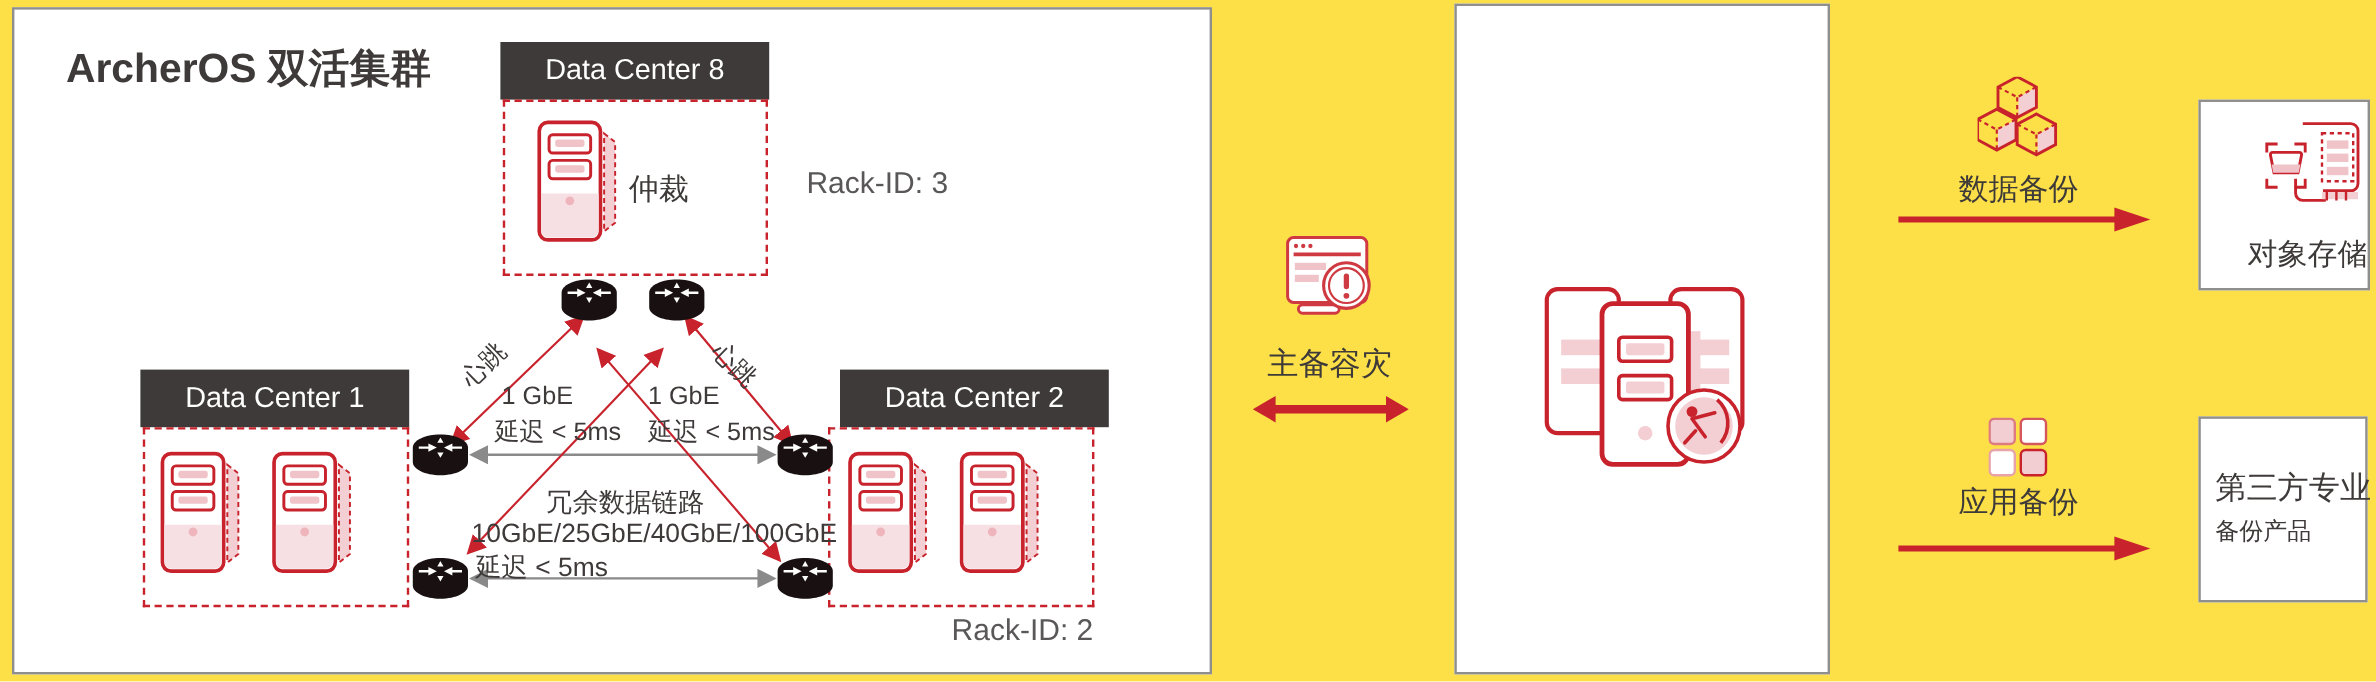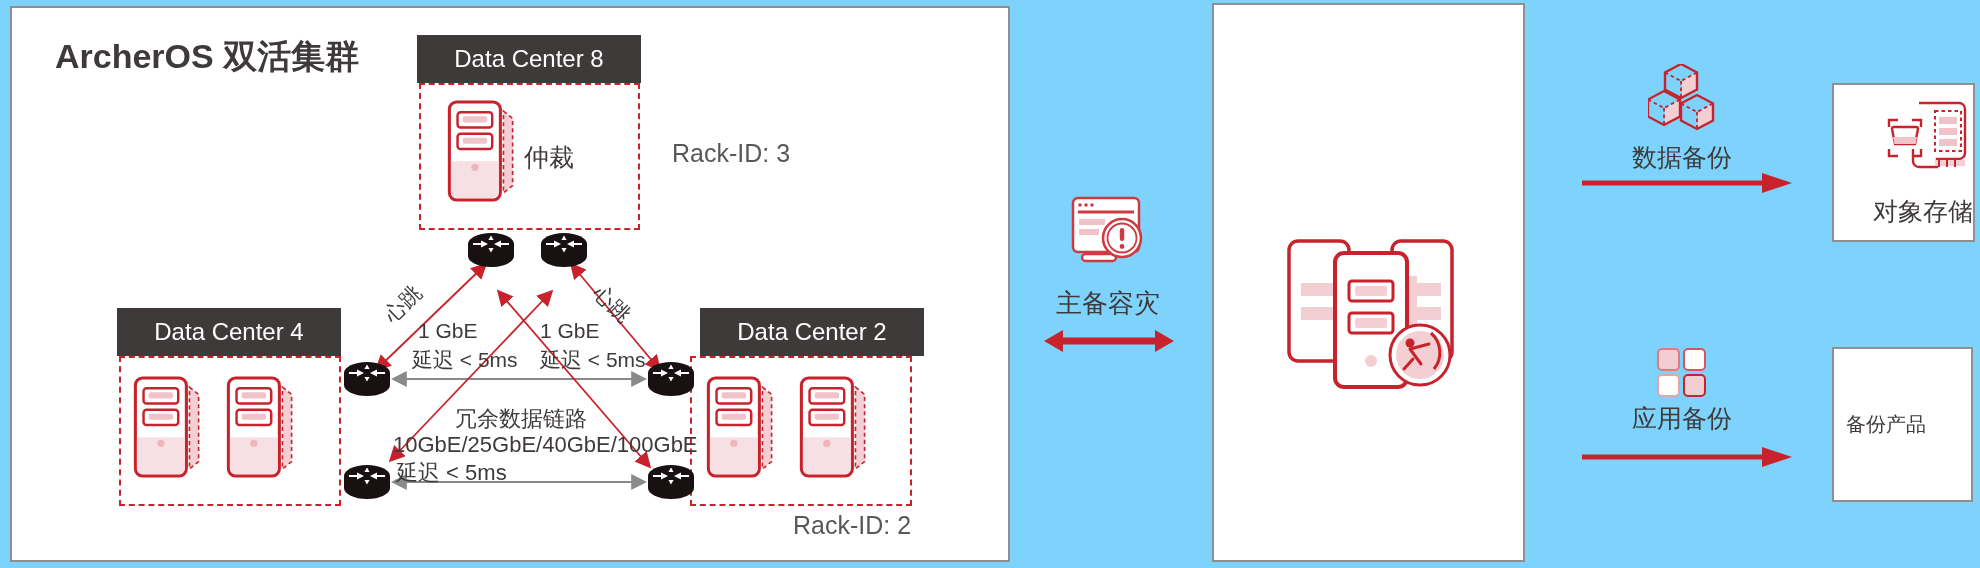--- a/index.html
+++ b/index.html
@@ -1,17 +1,17 @@
 <!DOCTYPE html>
 <html><head>
 <meta charset="utf-8">
 <style>
   html,body{margin:0;padding:0;background:#fff;}
   #stage{
-    position:relative;width:1980px;height:568px;background:#7dd3fc;overflow:hidden;
+    position:relative;width:1980px;height:568px;background:#fde047;overflow:hidden;
     font-family:"Liberation Sans","DejaVu Sans",sans-serif;color:#3e3a39;
   }
   .abs{position:absolute;}
   .panel{border:2px solid #8f8f8f;background:#fff;box-sizing:border-box;}
   .dc-header{
     background:#3e3a39;color:#fff;font-size:24px;text-align:center;
     line-height:48px;height:48px;box-sizing:border-box;white-space:nowrap;
   }
   .dc-dashed{border:2px dashed #c8232c;box-sizing:border-box;background:transparent;}
   .big-title{font-size:34px;font-weight:bold;color:#3e3a39;white-space:nowrap;}
@@ -30,21 +30,21 @@
 <div id="stage">
 
   <div class="abs panel" style="left:10px;top:6px;width:1000px;height:556px;"></div>
   <div class="abs big-title" style="left:55px;top:34px;">ArcherOS 双活集群</div>
 
   <div class="abs dc-header" style="left:417px;top:35px;width:224px;">Data Center 8</div>
   <div class="abs dc-dashed" style="left:419px;top:83px;width:221px;height:147px;"></div>
   <div class="abs cjk25" style="left:524px;top:141px;">仲裁</div>
   <div class="abs rack" style="left:672px;top:139px;">Rack-ID: 3</div>
 
-  <div class="abs dc-header" style="left:117px;top:308px;width:224px;">Data Center 4</div>
+  <div class="abs dc-header" style="left:117px;top:308px;width:224px;">Data Center 1</div>
   <div class="abs dc-dashed" style="left:119px;top:356px;width:222px;height:150px;"></div>
 
   <div class="abs dc-header" style="left:700px;top:308px;width:224px;">Data Center 2</div>
   <div class="abs dc-dashed" style="left:690px;top:356px;width:222px;height:150px;"></div>
   <div class="abs rack" style="left:793px;top:511px;">Rack-ID: 2</div>
 
   <svg class="abs" style="left:0;top:0;" width="1980" height="568">
     <defs>
       <marker id="ra" viewBox="0 0 10 10" refX="8" refY="5" markerWidth="9" markerHeight="9" orient="auto-start-reverse">
         <path d="M0 0 L10 5 L0 10 Z" fill="#c8232c"></path>
@@ -269,16 +269,17 @@
     <rect x="27" y="1" width="21" height="21" rx="4" fill="#fff" stroke="#d6565e" stroke-width="2"></rect>
     <rect x="1" y="27" width="21" height="21" rx="4" fill="#fff" stroke="#e8a3a8" stroke-width="2"></rect>
     <rect x="27" y="27" width="21" height="21" rx="4" fill="#f2cdd1" stroke="#c8232c" stroke-width="2"></rect>
   </svg>
   <div class="abs flow-label" style="left:1622px;top:402px;width:120px;">应用备份</div>
   <svg class="abs" style="left:1580px;top:445px;" width="212" height="24" viewBox="0 0 212 24">
     <line x1="2" y1="12" x2="184" y2="12" stroke="#c8232c" stroke-width="5"></line>
     <path d="M182 2 L212 12 L182 22 Z" fill="#c8232c"></path>
   </svg>
   <div class="abs target-box" style="left:1832px;top:347px;width:141px;height:155px;display:flex;flex-direction:column;justify-content:center;padding-left:12px;box-sizing:border-box;">
+    <div style="font-size:26px;line-height:37px;color:#3e3a39;white-space:nowrap;">第三方专业</div>
     <div style="font-size:20px;line-height:37px;color:#3e3a39;white-space:nowrap;">备份产品</div>
   </div>
 
 </div>
 
 </body></html>

